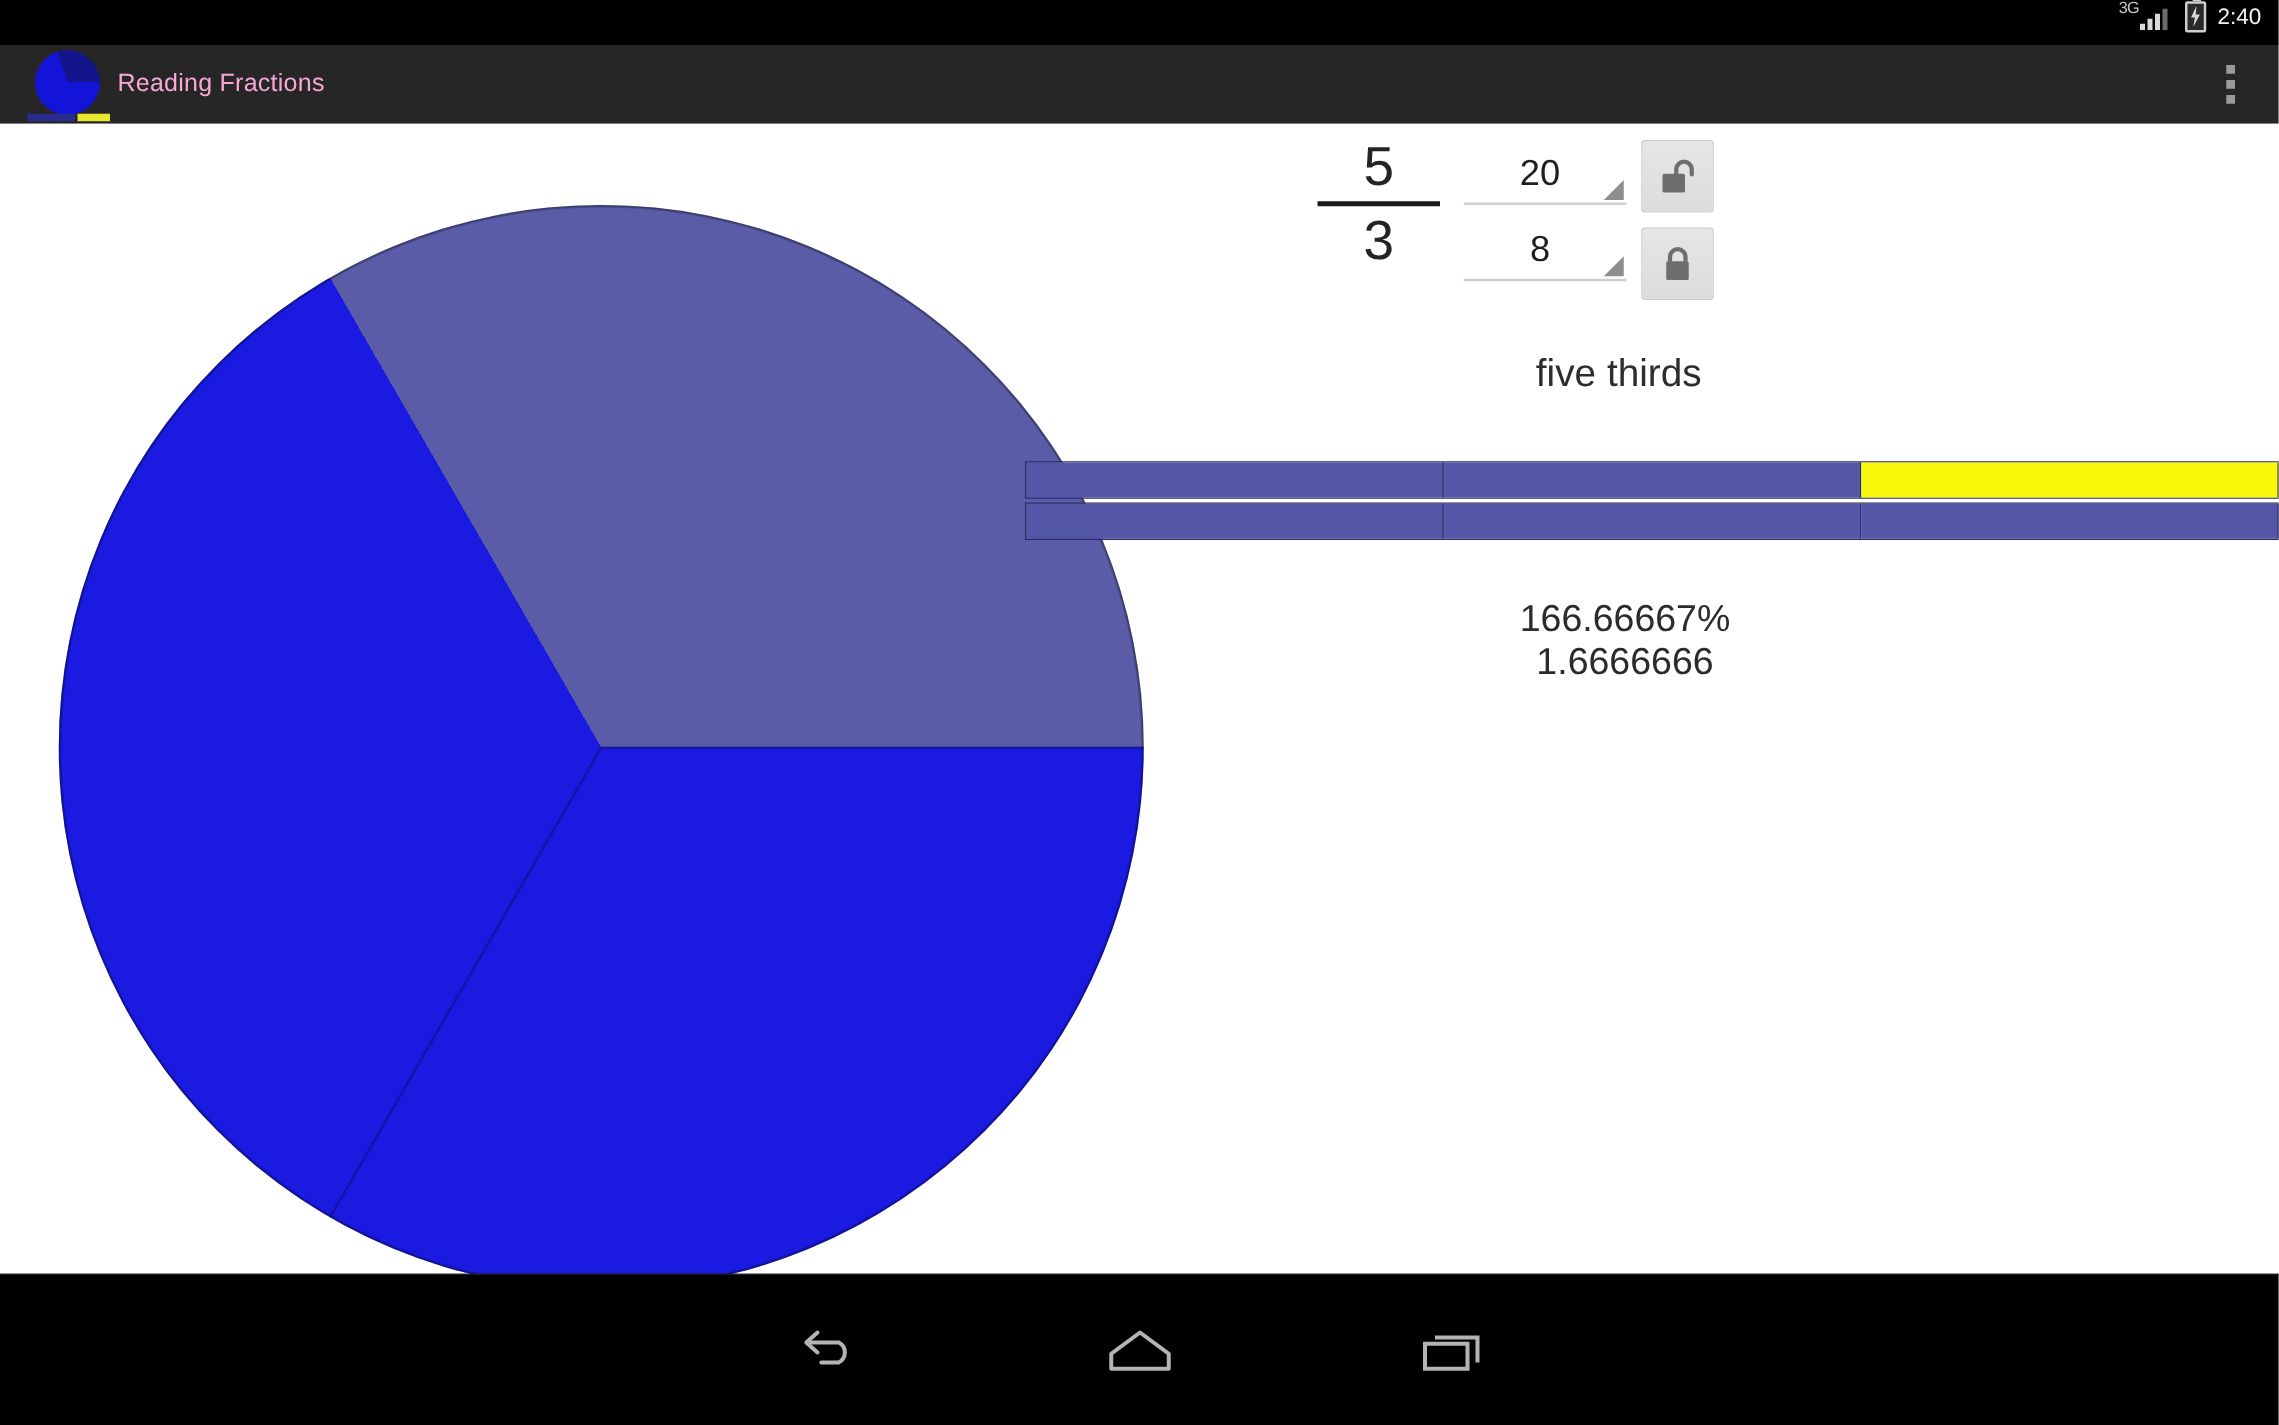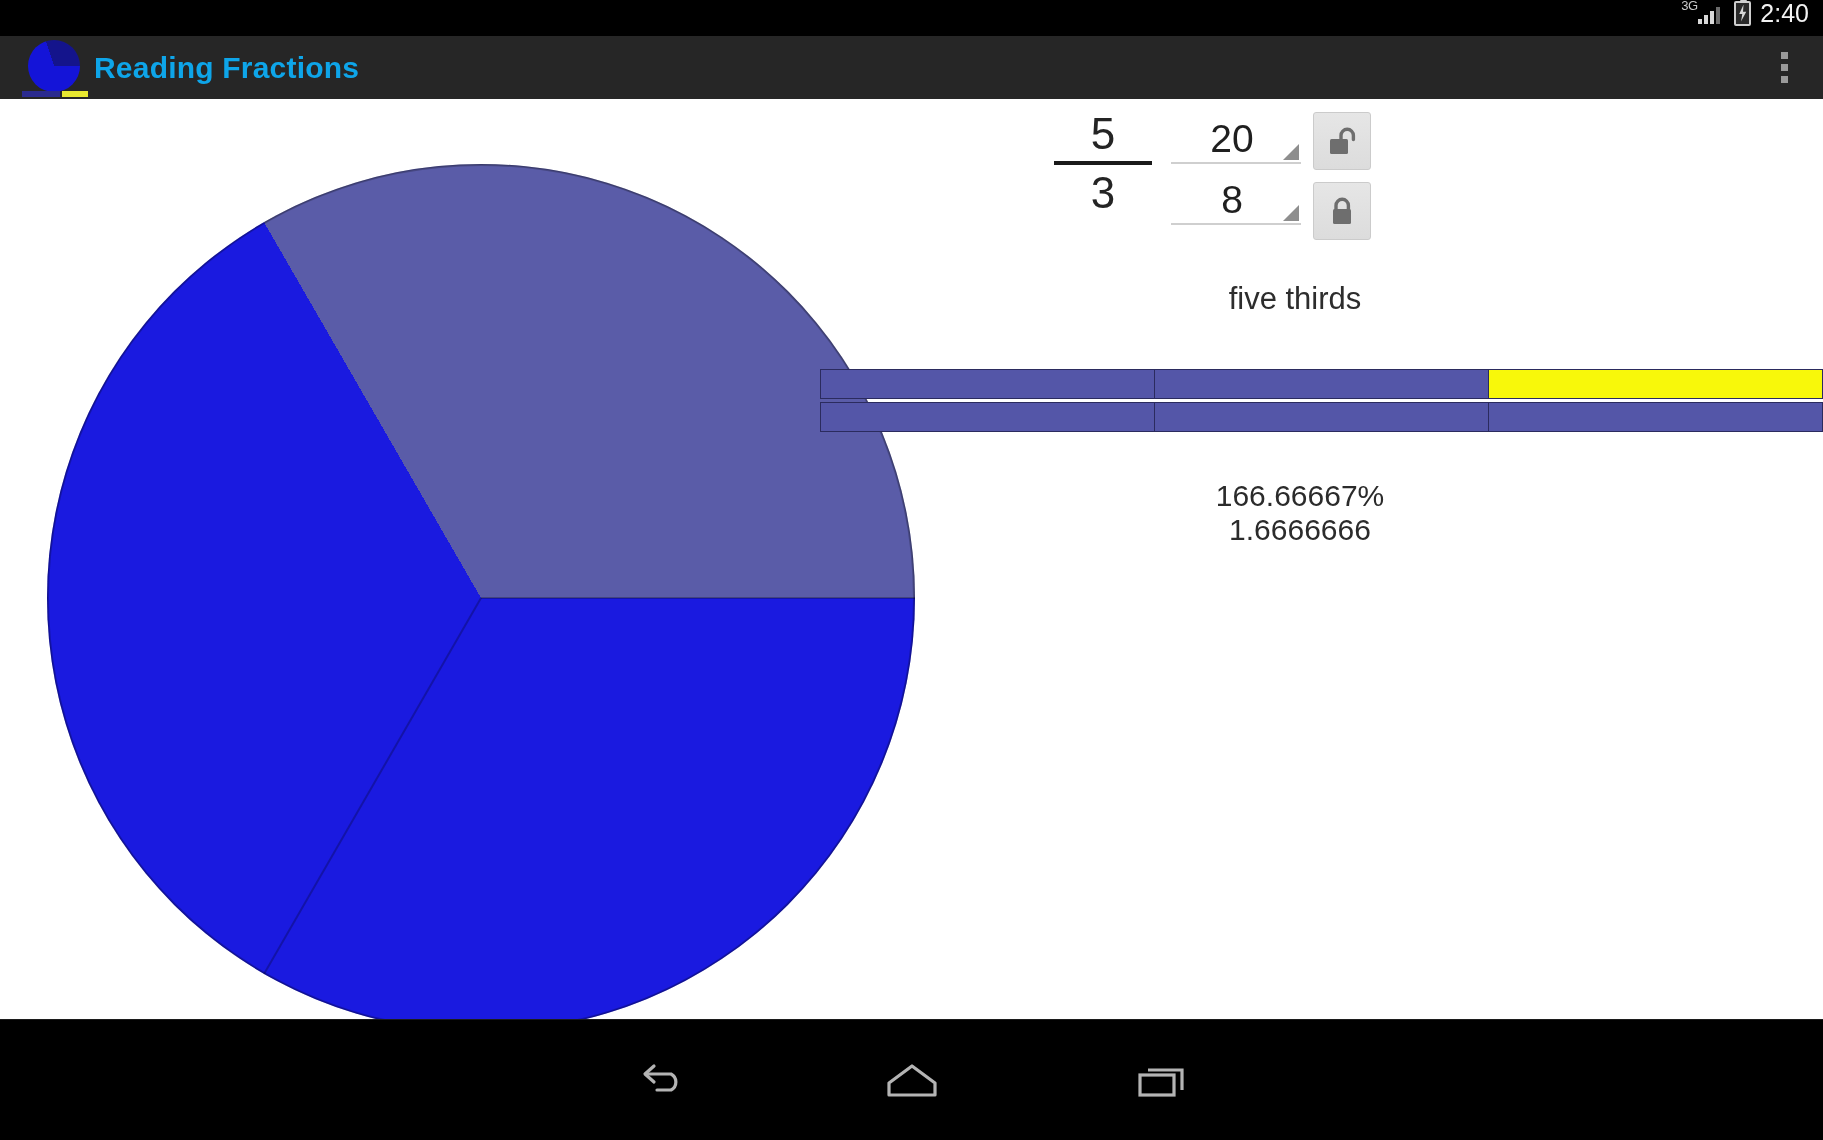--- a/index.html
+++ b/index.html
@@ -78,21 +78,21 @@
     border-radius: 1px;
   }
   .battery .bolt {
     position: absolute;
     left: 2px; top: 2px;
     width: 9px; height: 17px;
     background: #d8d8d8;
     clip-path: polygon(58% 0, 10% 56%, 44% 56%, 30% 100%, 88% 42%, 52% 42%);
   }
   .clock {
-    font-size: 25px;
+    font-size: 18px;
     color: #f2f2f2;
     line-height: 1;
     letter-spacing: 0px;
   }
 
   
   .action-bar {
     position: absolute;
     left: 0; top: 36px;
     width: 1823px; height: 63px;
@@ -122,23 +122,23 @@
     background: #2b2b8f;
   }
   .app-icon .bar-yellow {
     position: absolute;
     left: 42px; bottom: 1px;
     width: 26px; height: 6px;
     background: #e8e830;
   }
   .app-title {
     margin-left: 14px;
-    font-size: 30px;
-    color: #0ea5e9;
-    font-weight: 700;
+    font-size: 20px;
+    color: #f9a8d4;
+    font-weight: 400;
     letter-spacing: 0.2px;
   }
   .overflow-menu {
     position: absolute;
     right: 22px; top: 50%;
     transform: translateY(-50%);
     width: 34px; height: 46px;
     display: flex;
     flex-direction: column;
     align-items: center;
@@ -224,21 +224,21 @@
     position: relative;
     width: 130px;
     height: 48px;
     border-bottom: 2px solid #cfcfcf;
     display: flex;
     align-items: center;
     justify-content: center;
     cursor: pointer;
   }
   .spinner .sp-val {
-    font-size: 39px;
+    font-size: 29px;
     color: #1f1f1f;
     padding-right: 8px;
   }
   .spinner .sp-caret {
     position: absolute;
     right: 2px; bottom: 2px;
     width: 0; height: 0;
     border-left: 16px solid transparent;
     border-bottom: 16px solid #8e8e8e;
   }

